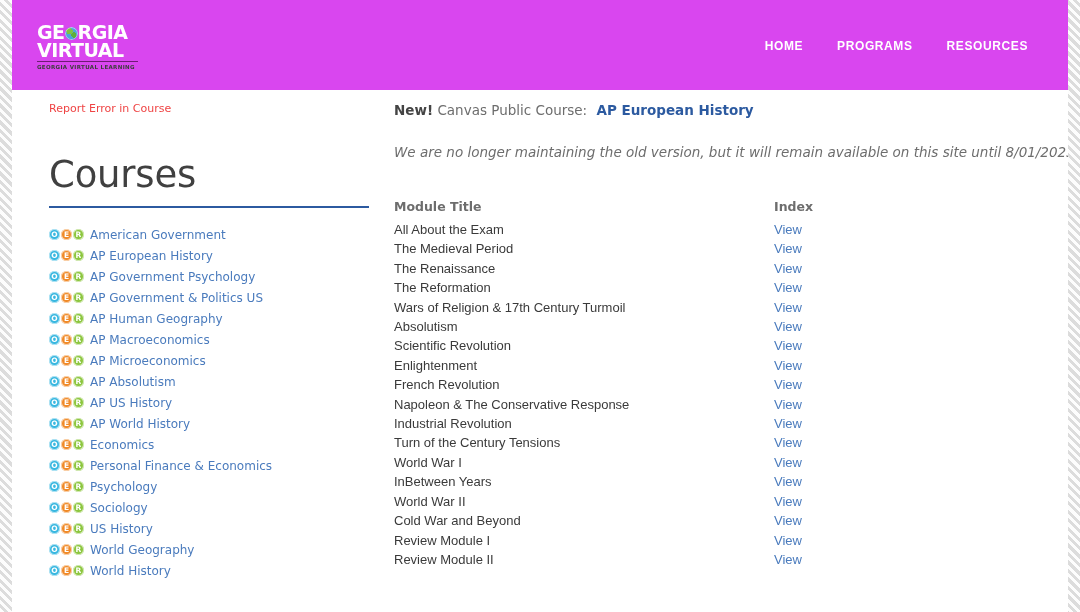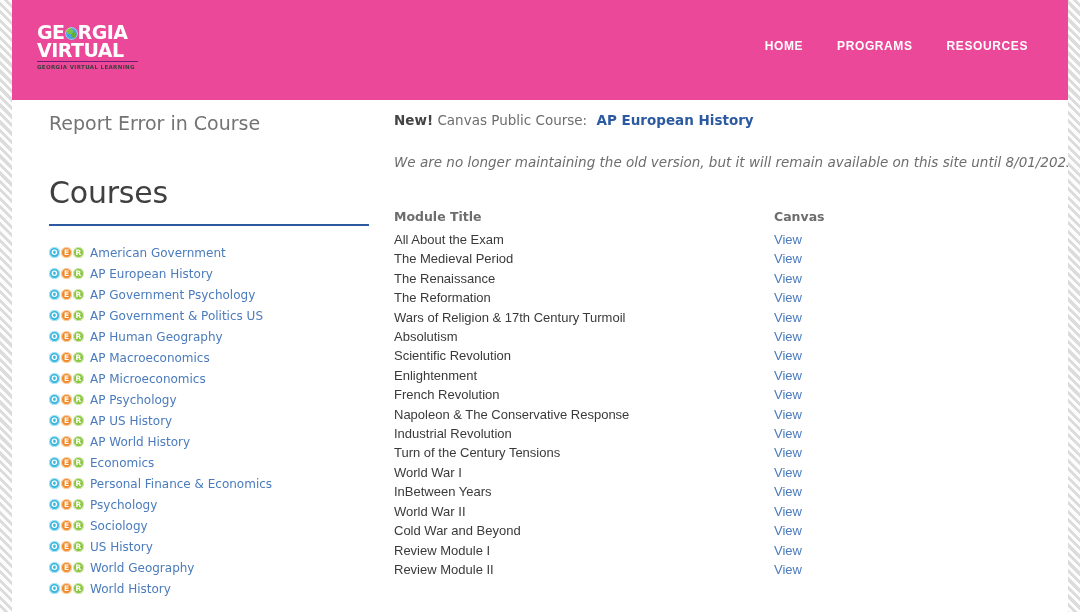--- a/index.html
+++ b/index.html
@@ -22,22 +22,22 @@
     left: 12px;
     top: 0;
     width: 1056px;
     height: 612px;
     background: #ffffff;
     overflow: hidden;
   }
 
   
   #site-header {
-    height: 100px;
-    background: #ec4899;
+    height: 90px;
+    background: #d946ef;
     position: relative;
   }
   #logo-block {
     position: absolute;
     left: 25px;
     top: 24px;
     width: 105px;
   }
   .logo-line1 {
     font-family: "DejaVu Sans", sans-serif;
@@ -119,30 +119,30 @@
   #right-col {
     position: absolute;
     left: 382px;
     top: 0;
     width: 640px;
   }
 
   #report-error-link {
     display: inline-block;
     margin-top: 12px;
-    color: #737373;
-    font-family: "DejaVu Sans", sans-serif;
-    font-size: 19px;
+    color: #ef4444;
+    font-family: "DejaVu Sans", sans-serif;
+    font-size: 11px;
     text-decoration: none;
   }
 
   #courses-heading {
     font-family: "DejaVu Sans", sans-serif;
     font-weight: normal;
-    font-size: 30px;
+    font-size: 37px;
     color: #404040;
     margin: 42px 0 0 0;
     line-height: 34px;
     letter-spacing: -0.2px;
   }
   #courses-rule {
     width: 320px;
     height: 0;
     border-top: 2px solid #2c5aa0;
     margin-top: 14px;
@@ -348,21 +348,21 @@
               <span class="oer-dot oer-r">R</span>
             </span>
             <a href="#" class="course-link">AP Microeconomics</a>
           </li>
           <li>
             <span class="oer-badge">
               <span class="oer-dot oer-o">O</span>
               <span class="oer-dot oer-e">E</span>
               <span class="oer-dot oer-r">R</span>
             </span>
-            <a href="#" class="course-link">AP Psychology</a>
+            <a href="#" class="course-link">AP Absolutism</a>
           </li>
           <li>
             <span class="oer-badge">
               <span class="oer-dot oer-o">O</span>
               <span class="oer-dot oer-e">E</span>
               <span class="oer-dot oer-r">R</span>
             </span>
             <a href="#" class="course-link">AP US History</a>
           </li>
           <li>
@@ -440,21 +440,21 @@
         <span>Canvas Public Course:</span>
         <a href="#" id="canvas-course-link">AP European History</a>
       </div>
 
       <div id="deprecation-note">We are no longer maintaining the old version, but it will remain available on this site until 8/01/2023.</div>
 
       <table id="module-table">
         <thead>
           <tr>
             <th class="col-title">Module Title</th>
-            <th class="col-index">Canvas</th>
+            <th class="col-index">Index</th>
           </tr>
         </thead>
         <tbody id="module-table-body">
             <tr>
               <td class="col-title">All About the Exam</td>
               <td class="col-index"><a href="#" class="view-link">View</a></td>
             </tr>
             <tr>
               <td class="col-title">The Medieval Period</td>
               <td class="col-index"><a href="#" class="view-link">View</a></td>

